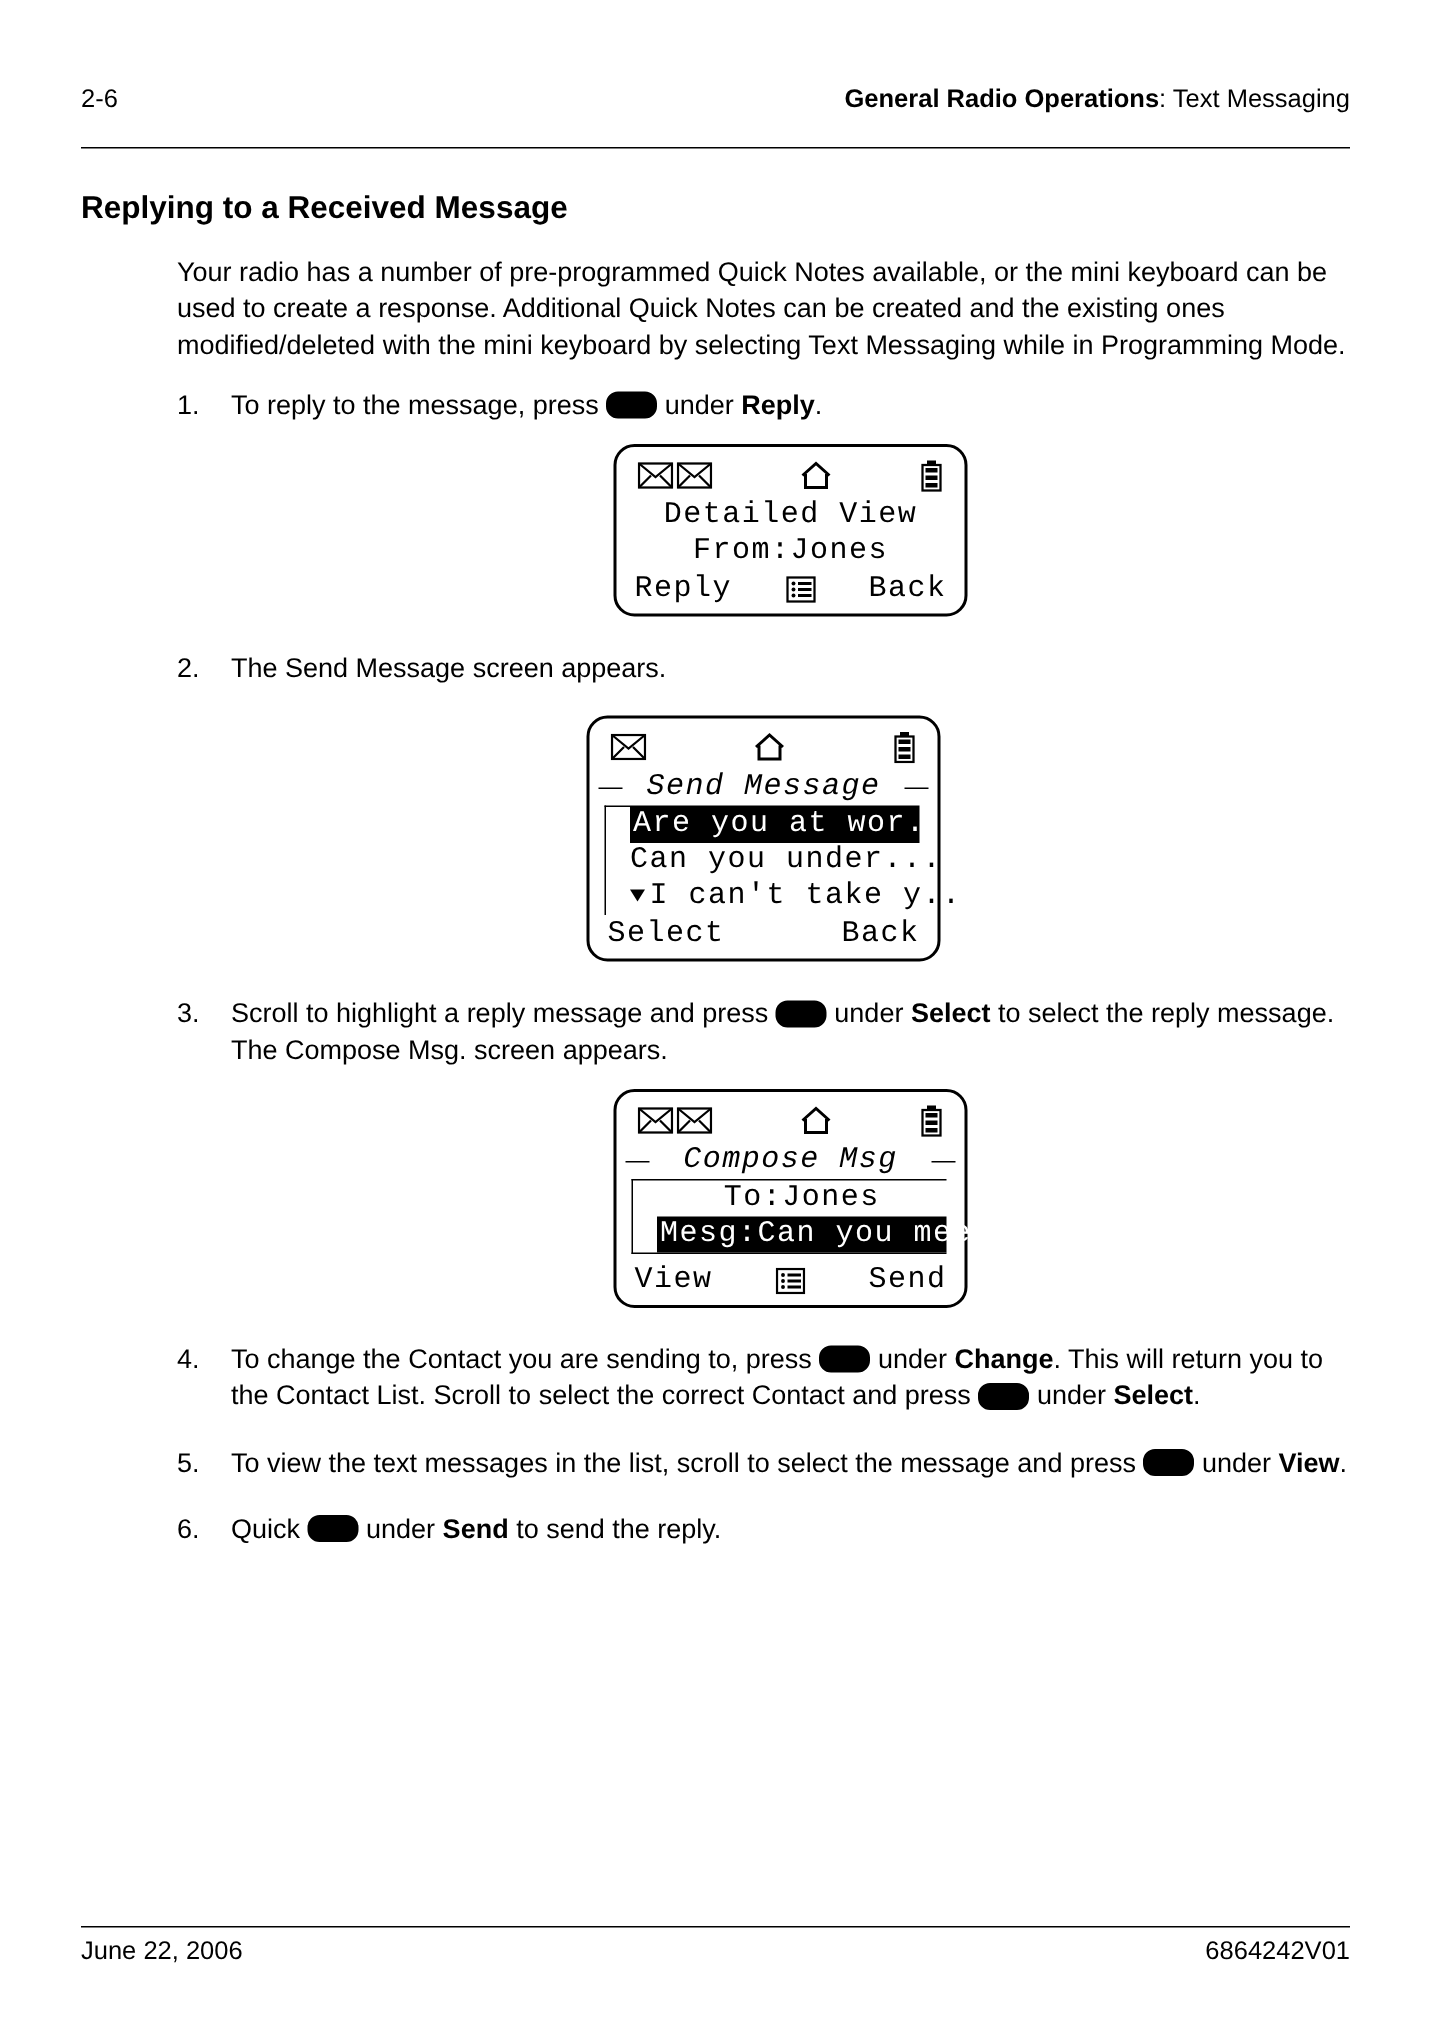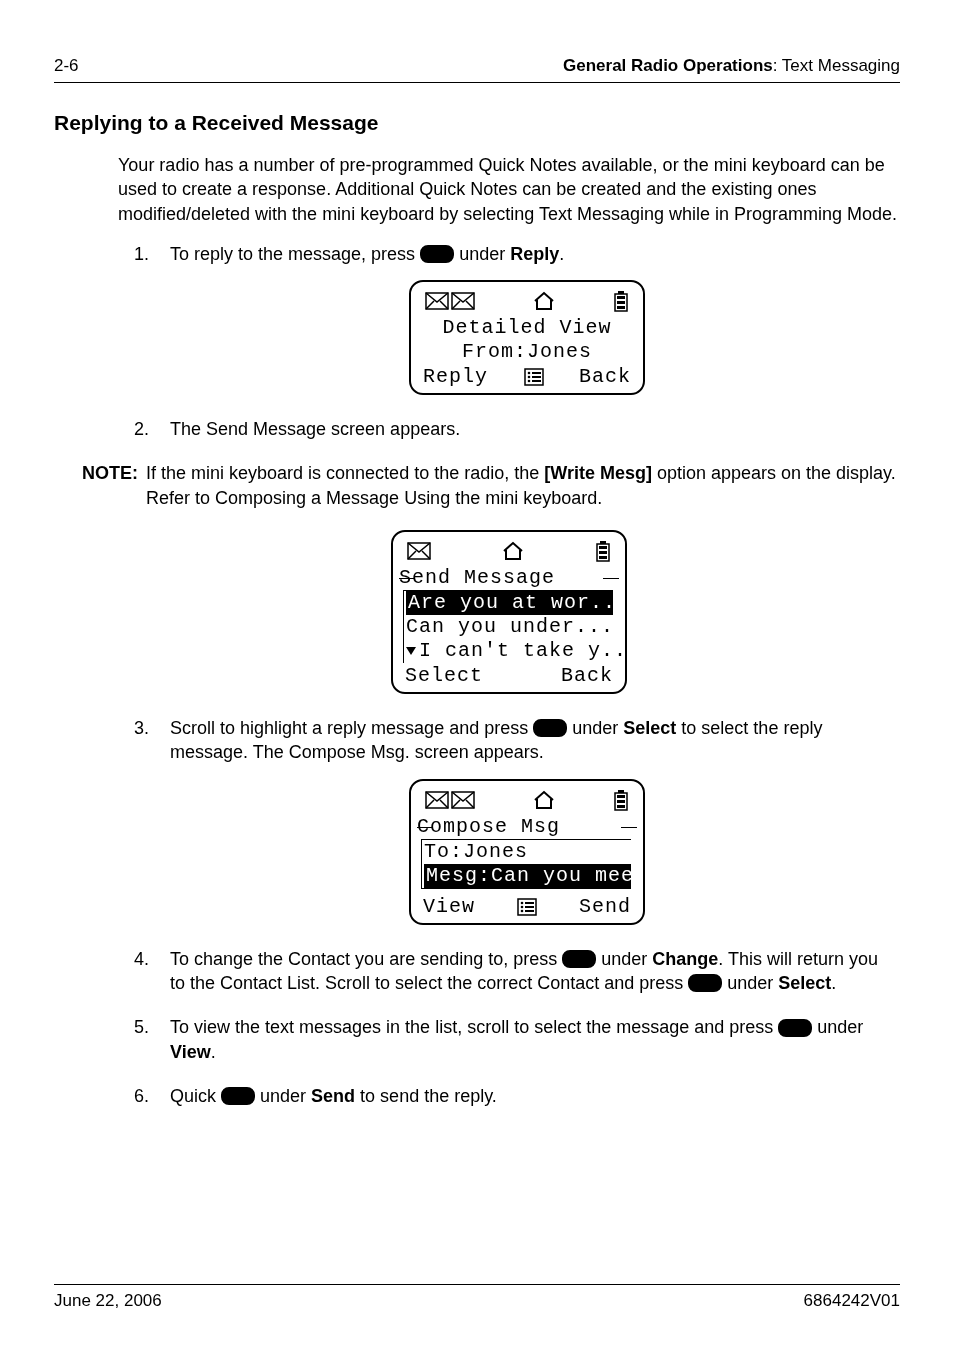--- a/index.html
+++ b/index.html
@@ -15,40 +15,40 @@
     min-height: 1351px;
     position: relative;
     box-sizing: border-box;
     padding: 56px 54px 0 54px;
   }
   .hdr {
     display: flex;
     justify-content: space-between;
     align-items: flex-end;
     border-bottom: 1px solid #000;
-    padding-bottom: 6px;
+    padding-bottom: 22px;
     margin-bottom: 28px;
     font-size: 17px;
   }
   .hdr .left { }
   .hdr .right { }
   h2.section {
     font-size: 21px;
     font-weight: bold;
     margin: 0 0 14px 0;
   }
   .body {
     margin-left: 64px;
     margin-right: 0;
   }
   .para { line-height: 1.35; margin-bottom: 16px; }
   ol.steps {
     list-style: none;
     padding: 0;
-    margin: 16px;
+    margin: 0;
     counter-reset: step;
   }
   ol.steps > li {
     counter-increment: step;
     position: relative;
     padding-left: 36px;
     margin-bottom: 20px;
     line-height: 1.35;
   }
   ol.steps > li::before {
@@ -82,39 +82,40 @@
     box-sizing: border-box;
   }
   .screen .iconbar {
     display: flex;
     justify-content: space-between;
     align-items: center;
     padding: 0 2px 4px 2px;
   }
   .icon-group { display: flex; gap: 2px; align-items: center; }
   .row { white-space: nowrap; line-height: 1.2; }
-  .title-row { text-align: left; margin: 0 -6px; position: relative; }
+  .title-row { text-align: center; margin: 0 -6px; position: relative; font-style: italic; }
   .title-row .dash {
     position: absolute; top: 50%; border-top: 1.5px solid #000; width: 16px;
   }
   .title-row .dash.left { left: 0; }
   .title-row .dash.right { right: 0; }
   .highlight {
     display: inline-block;
     background: #000;
     color: #fff;
     padding: 0 2px;
     width: 100%;
     box-sizing: border-box;
   }
   .boxed-block {
     border: 1.5px solid #000;
     border-right: none;
-    padding: 0 0 0 2px;
+    padding: 0 0 0 16px;
     margin-left: -2px;
+    text-align: center;
   }
   .boxed-block.open-bottom { border-bottom: none; }
   .soft-row {
     display: flex;
     justify-content: space-between;
     align-items: center;
     padding-top: 3px;
     line-height: 1;
   }
   .down-arrow {
@@ -213,24 +214,20 @@
             </div>
           </div>
         </div>
       </li>
 
       <li>
         <span>The Send Message screen appears.</span>
       </li>
     </ol>
 
-    <div class="note">
-      <span class="label">NOTE:</span>
-      <span class="text">If the mini keyboard is connected to the radio, the <b>[Write Mesg]</b> option appears on the display. Refer to Composing a Message Using the mini keyboard.</span>
-    </div>
 
     <div class="screen-wrap">
       <div class="screen">
         <div class="iconbar">
           <svg width="24" height="18">
               <rect x="1" y="1" width="22" height="16" fill="none" stroke="#000" stroke-width="1.5"></rect>
               <path d="M1 1 L12 10 L23 1 M1 17 L9 9 M23 17 L15 9" fill="none" stroke="#000" stroke-width="1.5"></path>
             </svg>
           <svg width="24" height="20">
               <path d="M3 10 L12 2 L21 10 M5 9 V18 H19 V9" fill="none" stroke="#000" stroke-width="2"></path>

